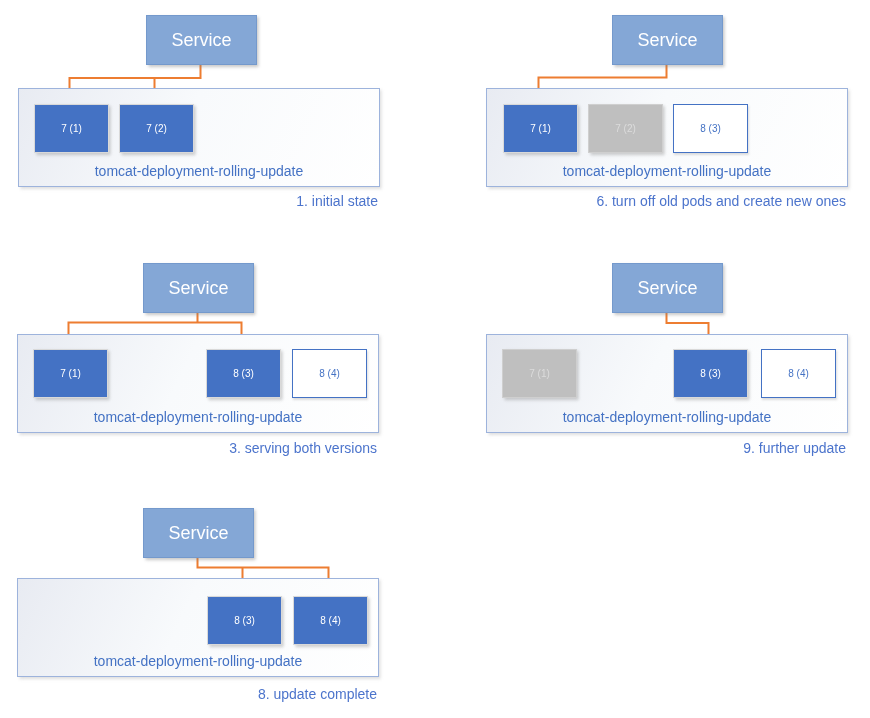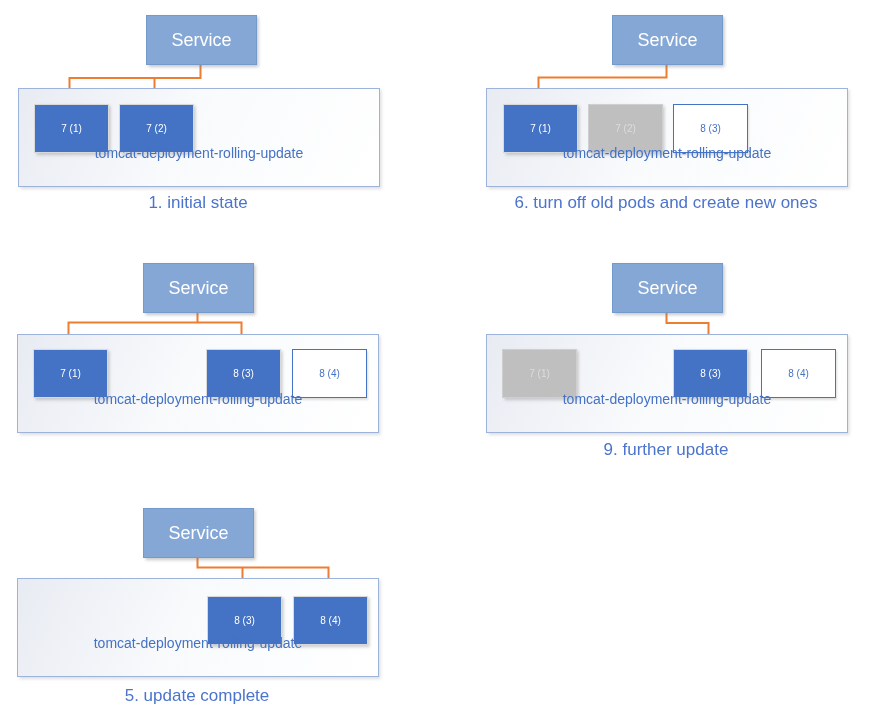--- a/index.html
+++ b/index.html
@@ -12,35 +12,35 @@
   .service{position:absolute;width:109px;height:48px;
     background:var(--service-fill,#84A7D6);
     border:1px solid var(--service-border,#7499CC);
     color:var(--service-text,#FFFFFF);
     display:flex;align-items:center;justify-content:center;
     font-size:18px;box-shadow:1.5px 2px 3px rgba(130,130,130,0.45);}
   .deployment{position:absolute;width:360px;height:97px;
     border:1.5px solid var(--deployment-border,#9DB3DC);
     background:linear-gradient(115deg,#E8EBF2 0%,#F8FAFC 45%,#FFFFFF 100%);
     box-shadow:1.5px 2px 3px rgba(160,160,160,0.35);}
-  .deployment-label{position:absolute;left:0;right:0;bottom:25px;
+  .deployment-label{position:absolute;left:0;right:0;bottom:7px;
     text-align:center;font-size:14px;
     color:var(--deployment-label-text,#4472C4);}
   .pod{position:absolute;width:73px;height:47px;top:15px;
     display:flex;align-items:center;justify-content:center;
     font-size:10px;box-shadow:1.5px 2px 3px rgba(130,130,130,0.4);}
   .pod[data-state="active"]{background:var(--pod-active-fill,#4472C4);
     color:var(--pod-active-text,#FFFFFF);border:1px solid #D9D9D9;}
   .pod[data-state="off"]{background:var(--pod-off-fill,#BFBFBF);
     color:var(--pod-off-text,#DCDCDC);border:1px solid #CFCFCF;}
   .pod[data-state="new"]{background:var(--pod-new-fill,#FFFFFF);
     color:var(--pod-new-text,#4472C4);
     border:1.5px solid var(--pod-new-border,#4472C4);box-shadow:1px 1.5px 2px rgba(160,160,160,0.35);}
-  .caption{position:absolute;width:360px;text-align:center;
-    font-size:17px;color:var(--caption-text,#4C74CC);}
+  .caption{position:absolute;width:360px;text-align:right;
+    font-size:14px;color:var(--caption-text,#4C74CC);}
 </style>
 </head>
 <body>
 
 <div class="canvas">
 
   <section class="panel" style="left:0;top:0;">
     <svg class="connector" width="435" height="245">
       <path d="M200.5,63 V78 H69.5 V93.5 M154.5,78 V93.5"></path>
       <polygon points="64,93 75,93 69.5,103"></polygon>
@@ -76,20 +76,21 @@
       <polygon points="63,93 74,93 68.5,103"></polygon>
       <polygon points="236,93 247,93 241.5,103"></polygon>
     </svg>
     <div class="service" style="left:143px;top:18px;">Service</div>
     <div class="deployment" style="left:17px;top:89px;">
       <div class="pod" style="left:15px;top:14px;" data-state="active">7 (1)</div>
       <div class="pod" style="left:188px;top:14px;" data-state="active">8 (3)</div>
       <div class="pod" style="left:274px;top:14px;" data-state="new">8 (4)</div>
       <div class="deployment-label">tomcat-deployment-rolling-update</div>
     </div>
+    <div class="caption" style="left:17px;top:195px;">3. serving both versions</div>
   </section>
 
   <section class="panel" style="left:435px;top:245px;">
     <svg class="connector" width="435" height="245">
       <path d="M231.5,65 V78 H273.5 V93.5"></path>
       <polygon points="268,93 279,93 273.5,103"></polygon>
     </svg>
     <div class="service" style="left:177px;top:18px;">Service</div>
     <div class="deployment" style="left:51px;top:89px;">
       <div class="pod" style="left:15px;top:14px;" data-state="off">7 (1)</div>
@@ -105,16 +106,16 @@
       <path d="M197.5,66 V77.5 H328.5 V95 M242.5,77.5 V95"></path>
       <polygon points="237,94.5 248,94.5 242.5,104.5"></polygon>
       <polygon points="323,94.5 334,94.5 328.5,104.5"></polygon>
     </svg>
     <div class="service" style="left:143px;top:18px;">Service</div>
     <div class="deployment" style="left:17px;top:88px;">
       <div class="pod" style="left:189px;top:17px;" data-state="active">8 (3)</div>
       <div class="pod" style="left:275px;top:17px;" data-state="active">8 (4)</div>
       <div class="deployment-label">tomcat-deployment-rolling-update</div>
     </div>
-    <div class="caption" style="left:17px;top:196px;">5. update complete</div>
+    <div class="caption" style="left:17px;top:196px;">8. update complete</div>
   </section>
 
 </div>
 
 </body></html>

